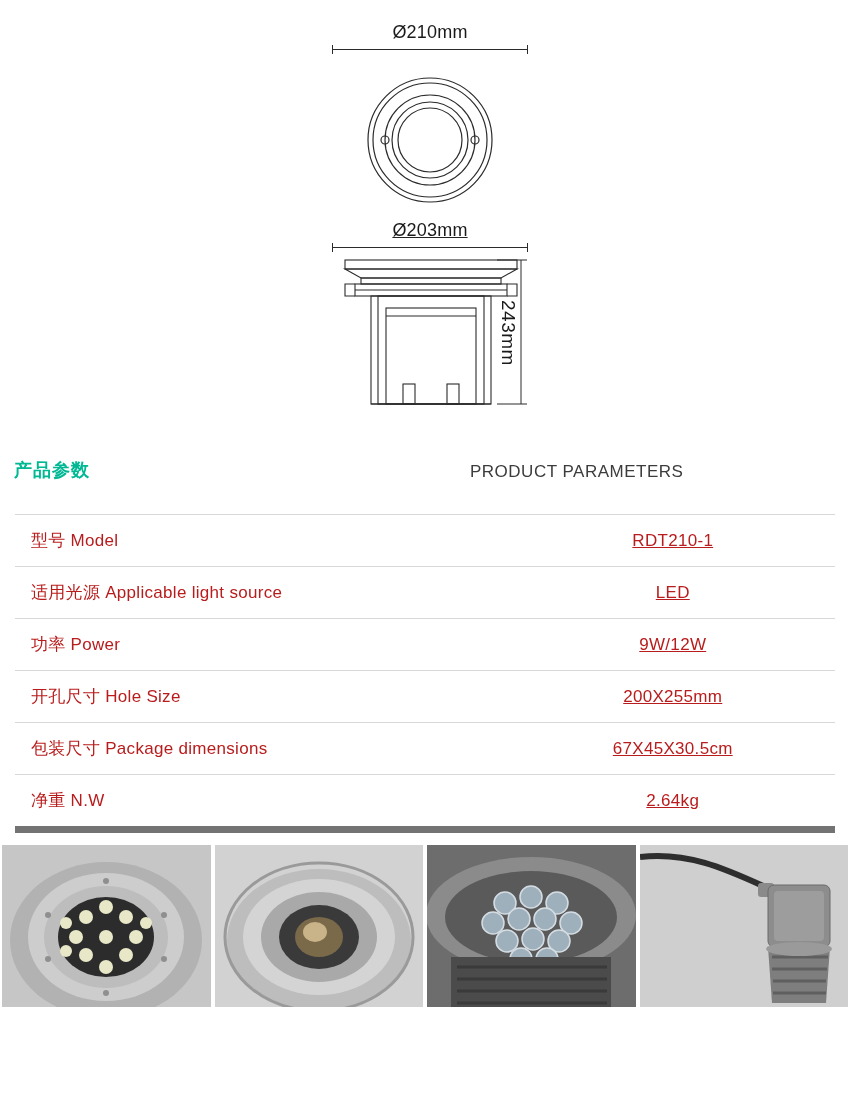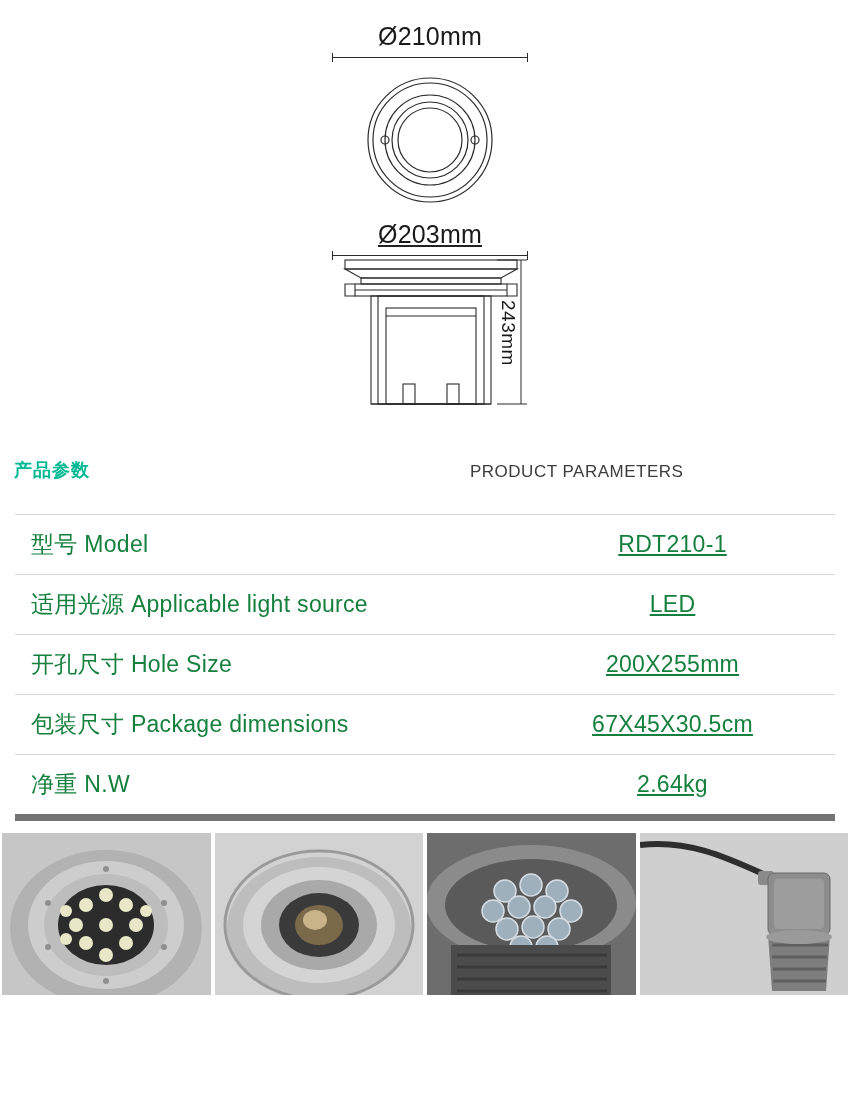--- a/index.html
+++ b/index.html
@@ -18,21 +18,21 @@
 
   
   .drawing-area {
     position: relative;
     width: 850px;
     height: 440px;
   }
 
   .dim-label {
     font-family: "Liberation Sans", sans-serif;
-    font-size: 25px;
+    font-size: 18px;
     color: #1a1a1a;
     text-align: center;
     letter-spacing: 0.2px;
   }
 
   
   .top-view-block {
     position: absolute;
     left: 330px;
     top: 22px;
@@ -138,22 +138,22 @@
     border-collapse: collapse;
   }
   .params-table tr {
     border-top: 1px solid #d8d8d8;
   }
   .params-table tr:last-child {
     border-bottom: 7px solid #737373;
   }
   .params-table td {
     padding: 14px 0 14px 0;
-    font-size: 23px;
-    color: #15803d;
+    font-size: 17px;
+    color: #b91c1c;
     vertical-align: middle;
   }
   .params-table td.label {
     padding-left: 16px;
     width: 490px;
     letter-spacing: 0.3px;
   }
   .params-table td.value {
     text-align: center;
     width: 330px;
@@ -248,20 +248,24 @@
 
 <table class="params-table">
   <tbody>
     <tr>
       <td class="label">型号 Model</td>
       <td class="value">RDT210-1</td>
     </tr>
     <tr>
       <td class="label">适用光源 Applicable light source</td>
       <td class="value">LED</td>
+    </tr>
+    <tr>
+      <td class="label">功率 Power</td>
+      <td class="value">9W/12W</td>
     </tr>
     <tr>
       <td class="label">开孔尺寸 Hole Size</td>
       <td class="value">200X255mm</td>
     </tr>
     <tr>
       <td class="label">包装尺寸 Package dimensions</td>
       <td class="value">67X45X30.5cm</td>
     </tr>
     <tr>

